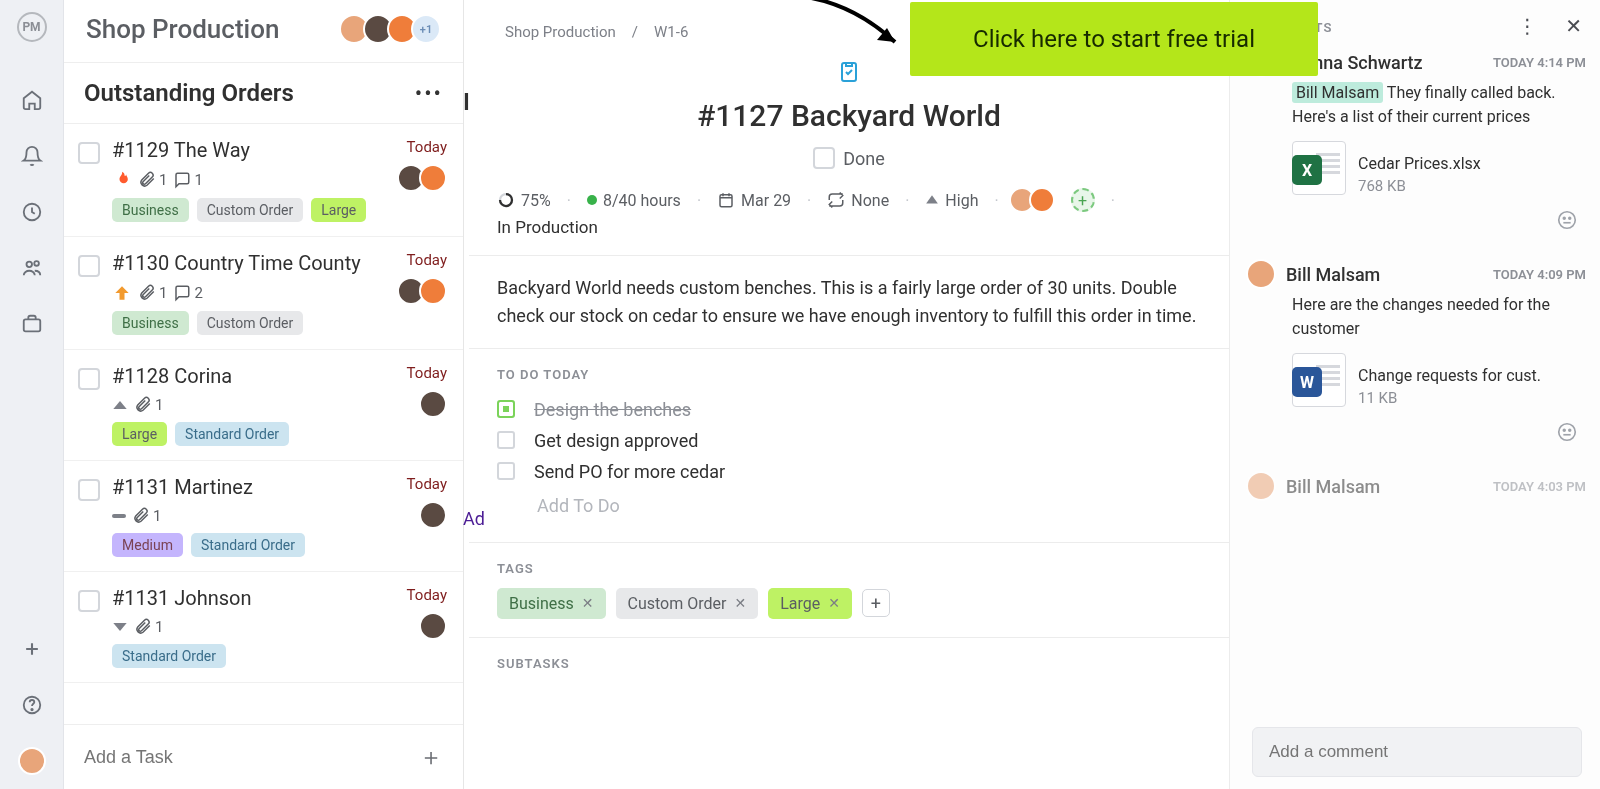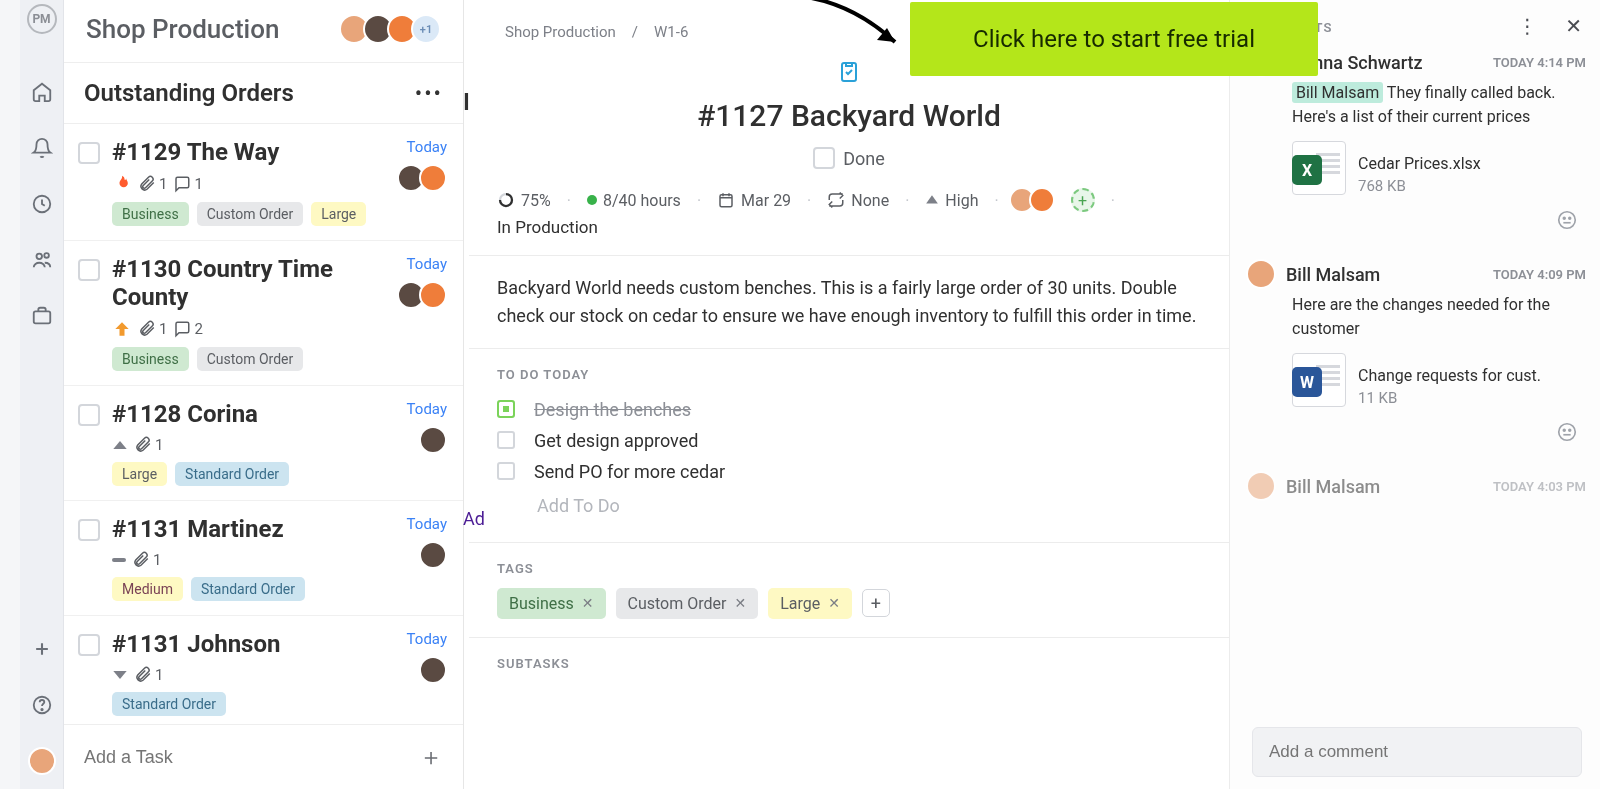--- a/index.html
+++ b/index.html
@@ -1,47 +1,47 @@
 <!DOCTYPE html>
 <html><head>
 <meta charset="utf-8">
 <style>
 * { box-sizing: border-box; margin: 0; padding: 0; }
 body { font-family: -apple-system, "Segoe UI", Roboto, Helvetica, Arial, sans-serif; background: #f5f6f8; color: #303030; width: 1600px; height:789px; overflow:hidden; }
 .layout { display:flex; height:100%; }
-.rail { width:44px; background:#eef0f4; border-right:1px solid #e2e4e9; display:flex; flex-direction:column; align-items:center; padding-top:4px;margin-left:20px; }
+.rail { width:64px; background:#eef0f4; border-right:1px solid #e2e4e9; display:flex; flex-direction:column; align-items:center; padding-top:12px; }
 .rail .logo { width:30px; height:30px; border:2px solid #b5b8bd; border-radius:50%; display:flex; align-items:center; justify-content:center; font-size:12px; font-weight:700; color:#8b8e95; margin-bottom:30px; }
 .rail .ic { width:28px; height:28px; display:flex; align-items:center; justify-content:center; margin:14px 0; color:#6b7078; cursor:pointer; }
 .rail .spacer { flex:1; }
 
 .col-tasks { width:400px; background:#fff; border-right:1px solid #e6e6e6; display:flex; flex-direction:column; }
 .col-tasks .hdr { display:flex; align-items:center; padding:14px 22px 18px; }
 .col-tasks .hdr h1 { font-size:26px; font-weight:500; color:#5b5e63; flex:1; }
 .avstack { display:flex; }
 .av { width:30px; height:30px; border-radius:50%; background:#ccc; margin-left:-6px; border:2px solid #fff; display:flex; align-items:center; justify-content:center; font-size:11px; font-weight:600; color:#fff;}
 .av1{background:#e8a57a;} .av2{background:#5a4a42;} .av3{background:#ef7d3a;} .avplus{background:#dbe9f7;color:#6a8cb5;}
 .section-hdr { display:flex; align-items:center; padding:16px 20px; border-top:1px solid #eee; border-bottom:1px solid #eee;}
 .section-hdr h2 { font-size:24px; font-weight:600; color:#303030; flex:1; }
 .dots { font-size:22px; letter-spacing:2px; color:#333; cursor:pointer; }
 .tasklist { flex:1; overflow-y:auto; }
 .task { display:flex; padding:14px 16px 14px 14px; border-bottom:1px solid #f0f0f0; }
 .ckbx { width:22px; height:22px; border:2px solid #d3d6db; border-radius:4px; margin-right:12px; margin-top:4px; flex-shrink:0; }
 .task-body { flex:1; }
-.task-title { font-size:24px; color:#303030; margin-bottom:8px;font-weight:bold; }
+.task-title { font-size:20px; color:#303030; margin-bottom:8px; }
 .meta-row { display:flex; align-items:center; gap:6px; margin-bottom:8px; color:#5b5e63;}
 .meta-row .mi { display:flex; align-items:center; gap:3px; font-size:15px; }
 .tags { display:flex; gap:8px; flex-wrap:wrap; }
 .tag { padding:4px 10px; border-radius:5px; font-size:14px; }
 .tg-biz{ background:#cfe9d1; color:#3f6f46; }
 .tg-cust{ background:#e7e8ea; color:#5b5e63; }
-.tg-large{ background:#fef9c3; color:#5b5e63; }
-.tg-med{ background:#fef9c3; color:#7a4255; }
+.tg-large{ background:#bef264; color:#5b5e63; }
+.tg-med{ background:#c4b5fd; color:#7a4255; }
 .tg-std{ background:#cce4f0; color:#3a6d8a; }
 .task-side { display:flex; flex-direction:column; align-items:flex-end; gap:8px; margin-left:8px;}
-.due { font-size:15px; color:#3b82f6; }
+.due { font-size:15px; color:#7f1d1d; }
 .assignee-stack{display:flex;}
 .footer-add { padding:16px 20px; display:flex; align-items:center; border-top:1px solid #eee; }
 .footer-add input { border:none; font-size:18px; color:#9a9da3; flex:1; outline:none; }
 .plus-btn { font-size:24px; color:#6b6e74; cursor:pointer; }
 
 .overlay-cta { position:fixed; top:2px; left:910px; width:408px; height:74px; background:#b4e61a; display:flex; align-items:center; justify-content:center; font-size:24px; color:#172a00; z-index:50; border-radius:2px;}
 .arrow-overlay { position:fixed; top:-10px; left:770px; width:160px; height:80px; z-index:51; pointer-events:none; }
 
 .col-detail { flex:1; background:#fff; display:flex; overflow:hidden; border-left:5px solid #fff;}
 .detail-main { flex:1; overflow-y:auto; border-right:1px solid #ececec; }

